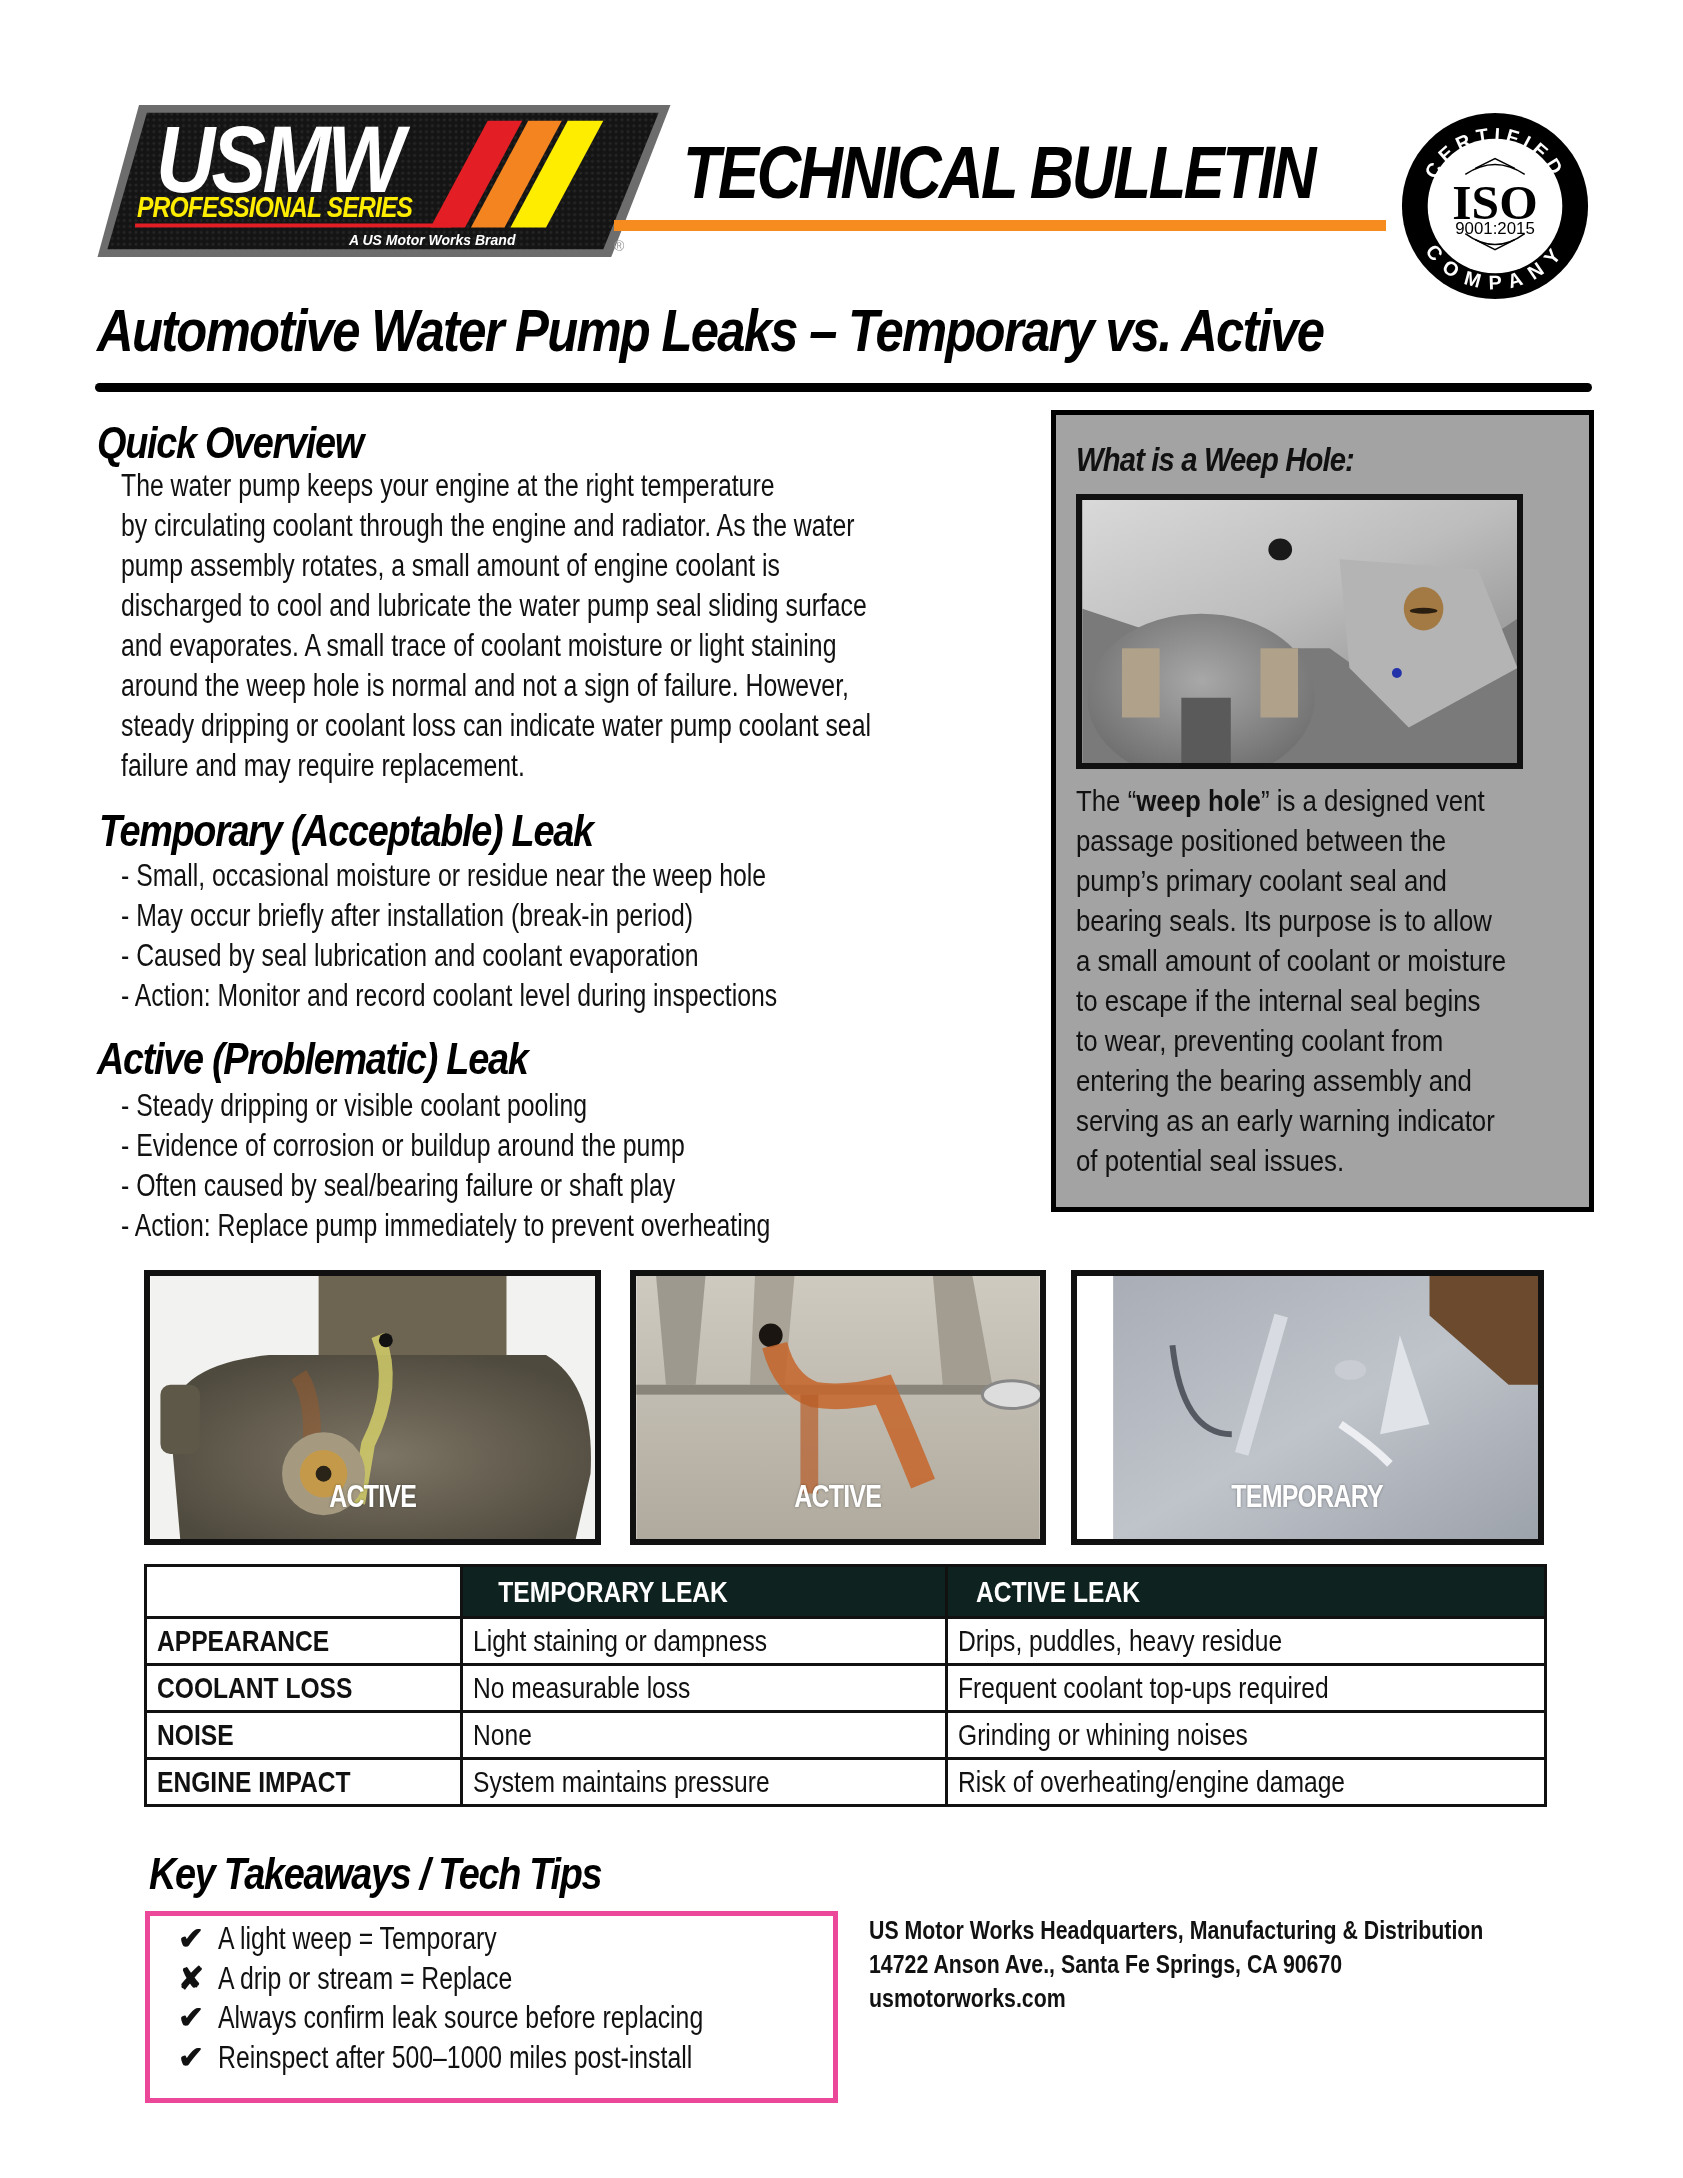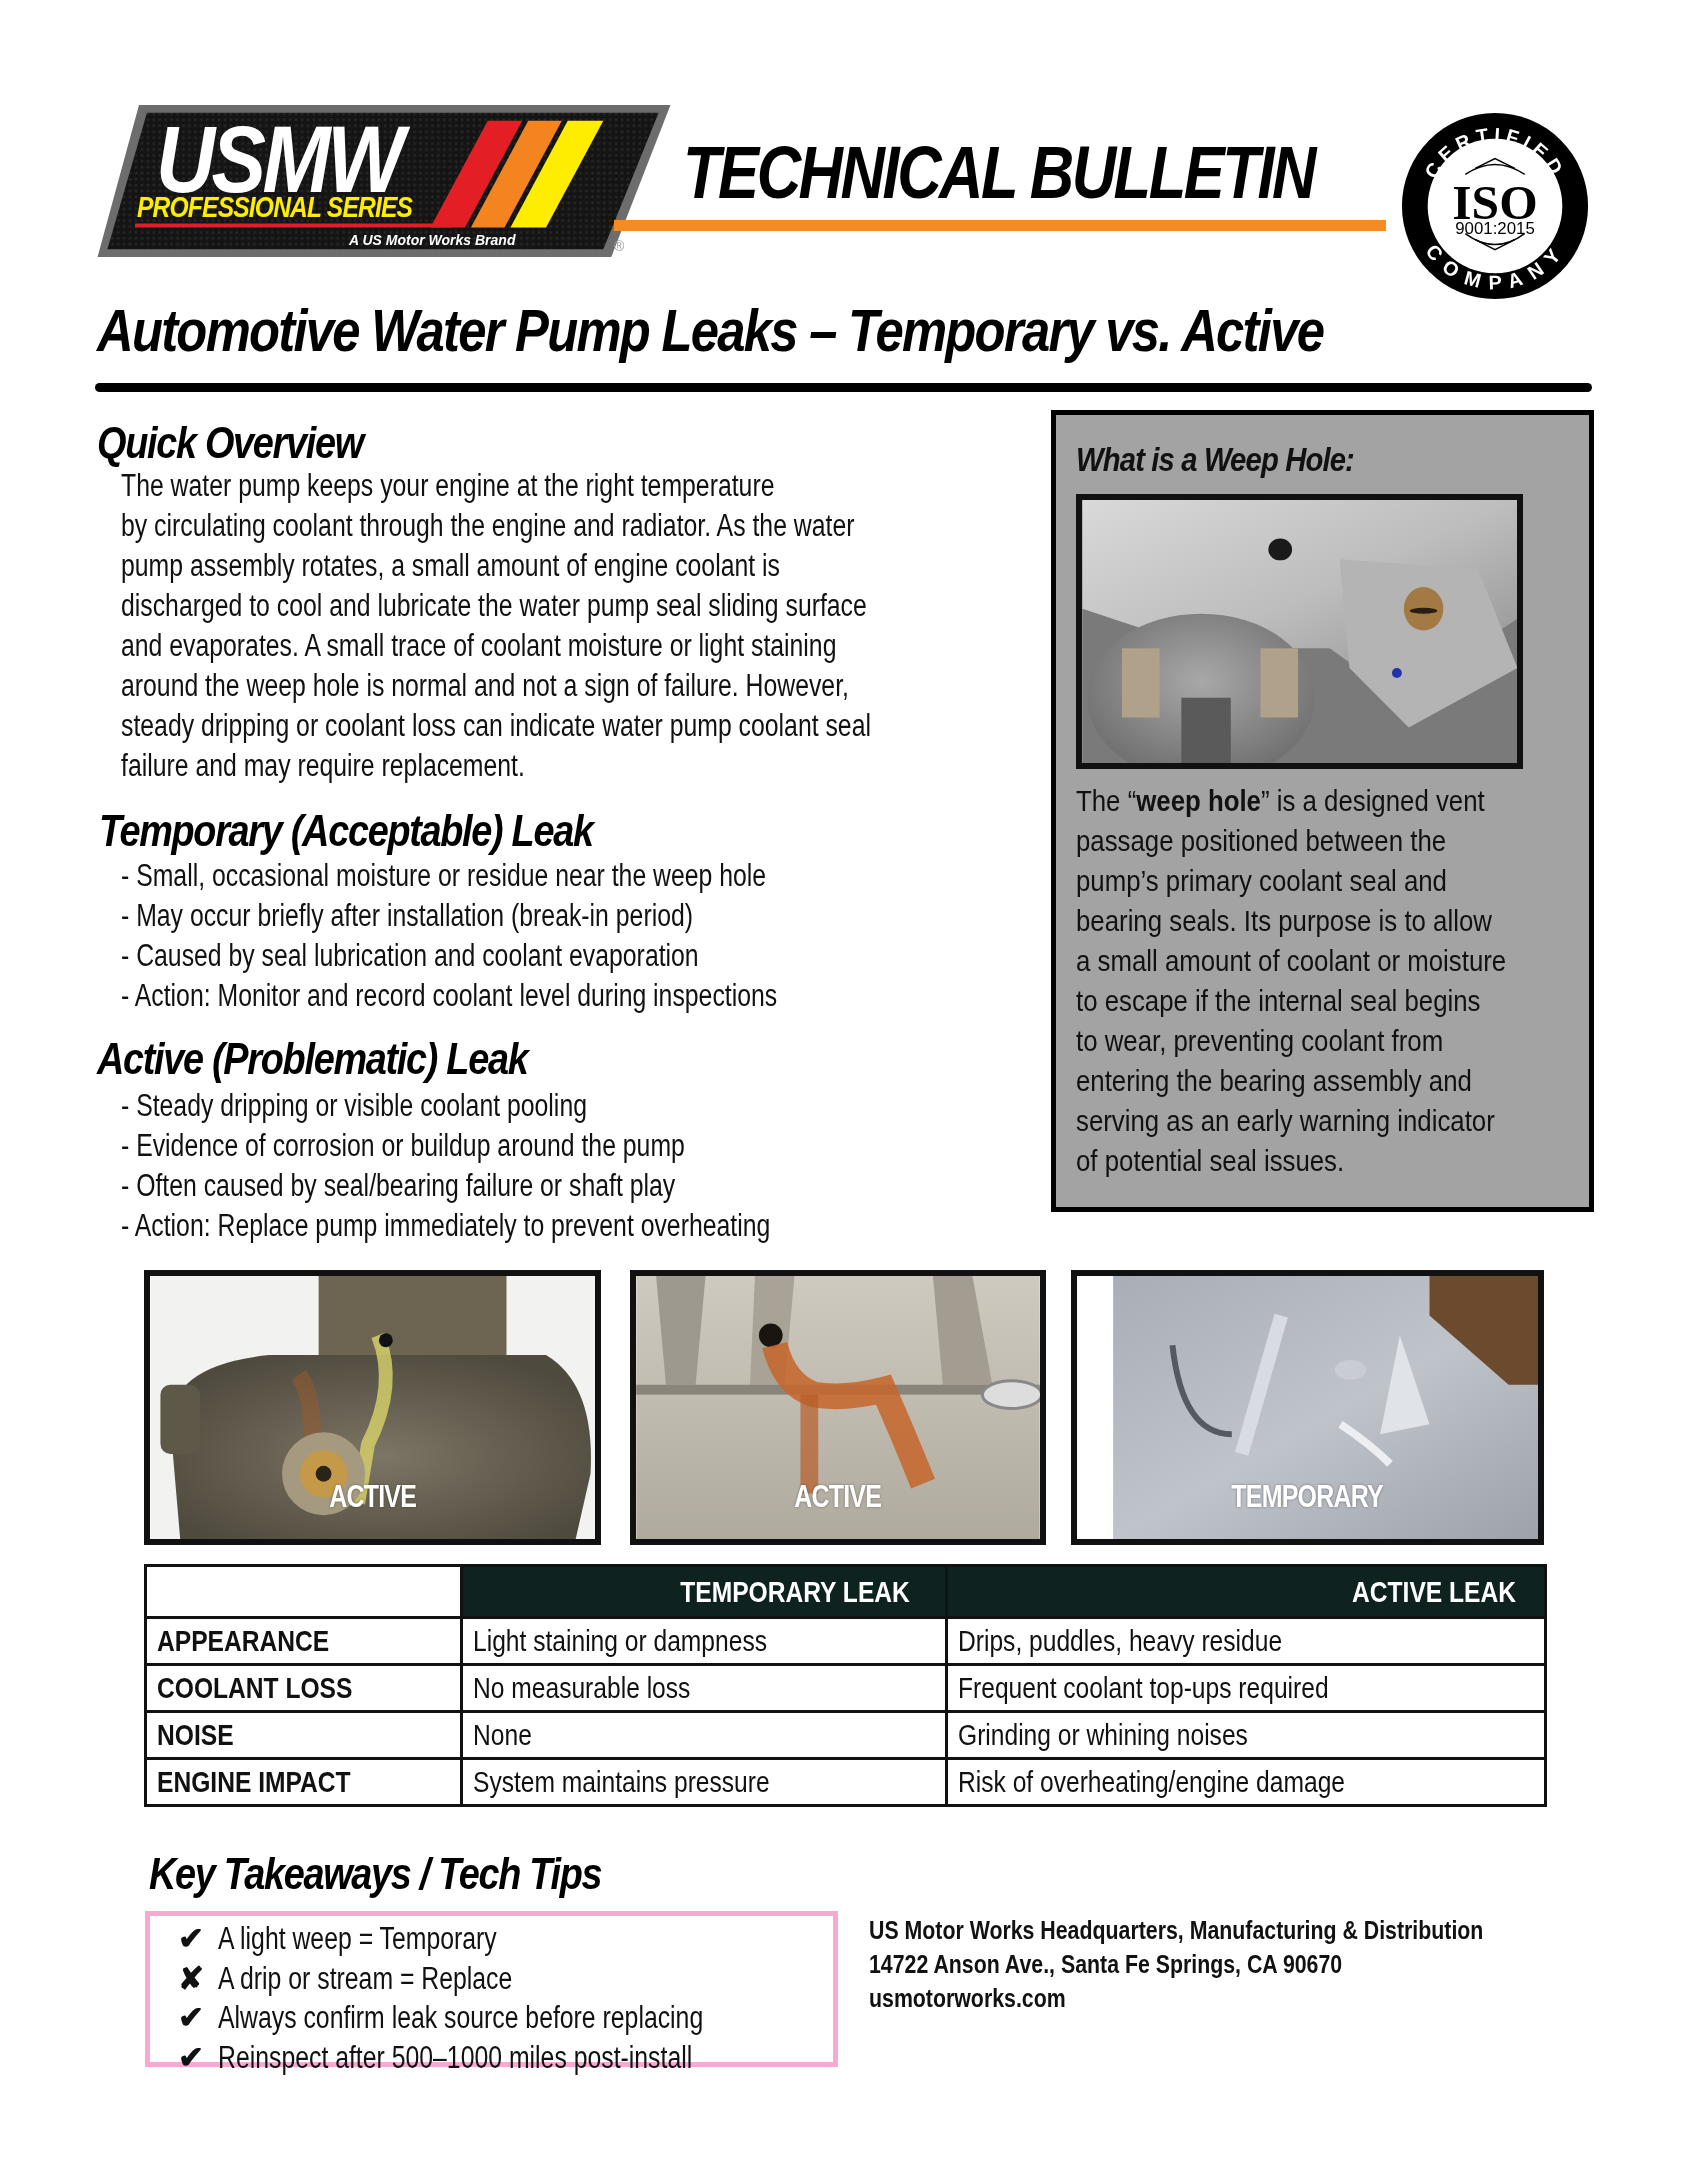--- a/index.html
+++ b/index.html
@@ -34,28 +34,28 @@
 
   
   .photo { position: absolute; border: 6px solid #111; overflow: hidden; }
   .photo-label { position: absolute; bottom: 24px; left: 0; right: 0; text-align: center; color: #fff;
       font-size: 32px; font-weight: 700; letter-spacing: -1px; text-shadow: 0 0 3px rgba(0,0,0,.4); }
   .photo-label span { display: inline-block; transform: scaleX(0.78); }
 
   
   .cmp-table { position: absolute; left: 144px; top: 1564px; width: 1403px; border-collapse: collapse; }
   .cmp-table td, .cmp-table th { border: 3px solid #111; height: 47px; padding: 0 10px; font-size: 30px; text-align: left; }
-  .cmp-table th { background: #0e2220; color: #fff; font-weight: 700; text-align: right; height: 52px; }
+  .cmp-table th { background: #0e2220; color: #fff; font-weight: 700; text-align: left; height: 52px; }
   .cmp-table th.blank { background: #fff; }
   .cell-inner { display: inline-block; transform: scaleX(0.82); transform-origin: left center; white-space: nowrap; }
   th .cell-inner { transform-origin: center center; }
   .row-label .cell-inner { font-weight: 700; }
 
   
-  .tips-box { position: absolute; left: 145px; top: 1911px; width: 693px; height: 156px; border: 5px solid #f9a8d4; }
+  .tips-box { position: absolute; left: 145px; top: 1911px; width: 693px; height: 192px; border: 5px solid #ec4899; }
   .tip { position: absolute; left: 28px; font-size: 31px; white-space: nowrap; }
   .tip .mark { display: inline-block; width: 40px; font-weight: 700; }
   .tip .txt { display: inline-block; transform: scaleX(0.8); transform-origin: left center; }
 
   .hq { position: absolute; left: 869px; top: 1913px; font-size: 26px; line-height: 34px; font-weight: 700;
       transform: scaleX(0.82); transform-origin: left top; white-space: nowrap; }
 </style>
 </head>
 <body>
 

